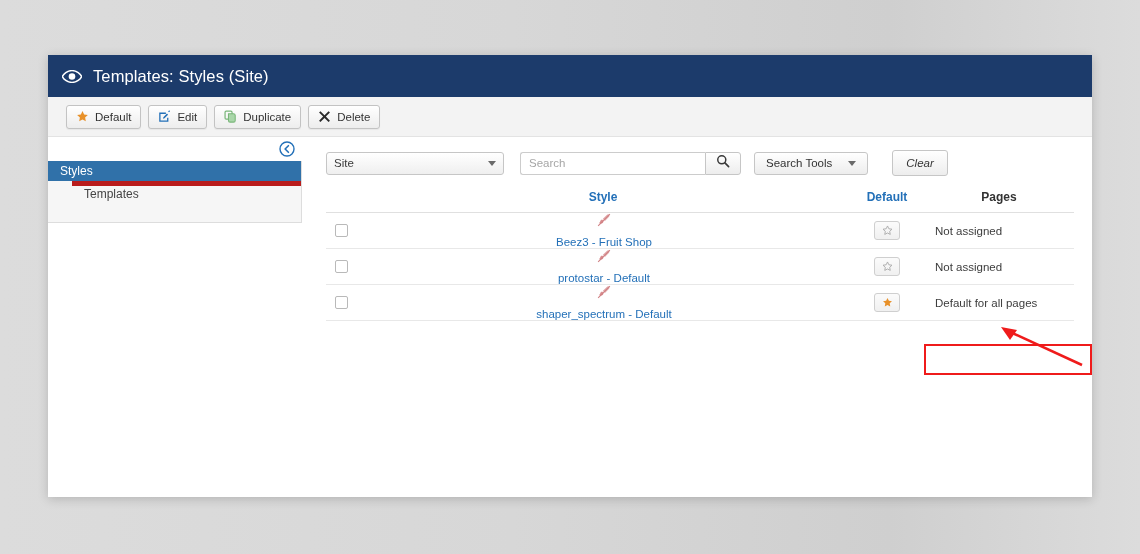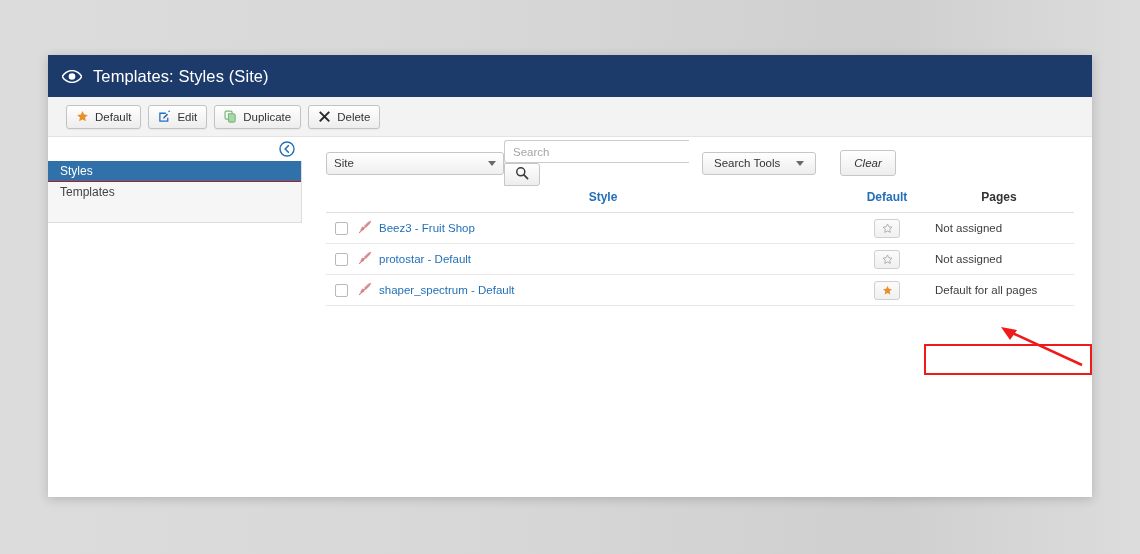--- a/index.html
+++ b/index.html
@@ -118,22 +118,23 @@
     font-size: 12px;
     color: #444444;
     cursor: pointer;
     box-sizing: border-box;
   }
   .side-item.active {
     background: #3071a9;
     color: #ffffff;
   }
   .side-item.plain {
-    border-top: 1px solid #b91c1c;
+    border-top: 5px solid #b91c1c;
     height: 21px;
+    margin-left: 24px;
   }
   #sidebar-spacer { height: 20px; }
 
   
   #main {
     flex: 1;
     padding: 14px 18px 0 24px;
     box-sizing: border-box;
   }
 
@@ -159,21 +160,21 @@
     cursor: pointer;
   }
   .caret-down {
     width: 0; height: 0;
     border-left: 4px solid transparent;
     border-right: 4px solid transparent;
     border-top: 5px solid #6a6a6a;
   }
   #search-group {
     display: flex;
-    flex-direction: column;
+    margin-left: 16px;
   }
   #search-input {
     width: 185px;
     height: 23px;
     box-sizing: border-box;
     border: 1px solid #cccccc;
     border-right: none;
     border-radius: 3px 0 0 3px;
     padding: 0 8px;
     font-size: 11.5px;
@@ -246,20 +247,21 @@
     background: #ffffff;
     margin-left: 9px;
     display: block;
     cursor: pointer;
   }
   .style-cell {
     display: flex;
     align-items: center;
     gap: 7px;
     padding-left: 2px;
+    flex-direction: column;
   }
   .style-link {
     color: #2370b8;
     font-size: 11.5px;
     text-decoration: none;
     cursor: pointer;
   }
   .star-btn {
     width: 26px;
     height: 19px;

